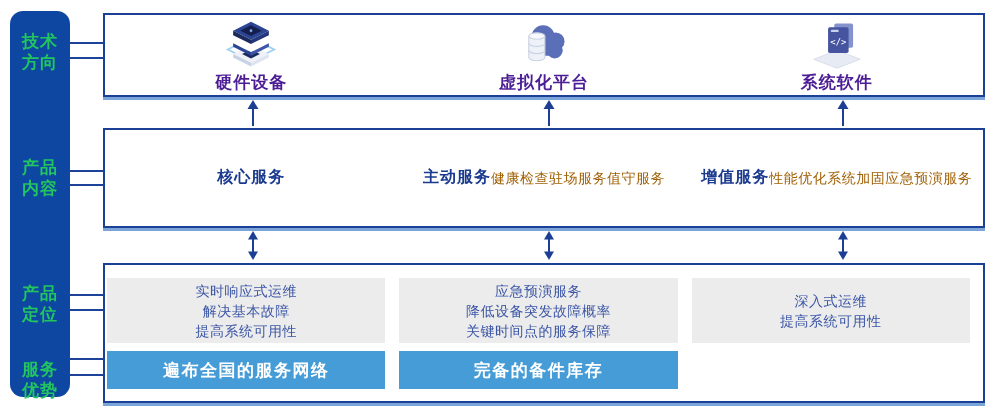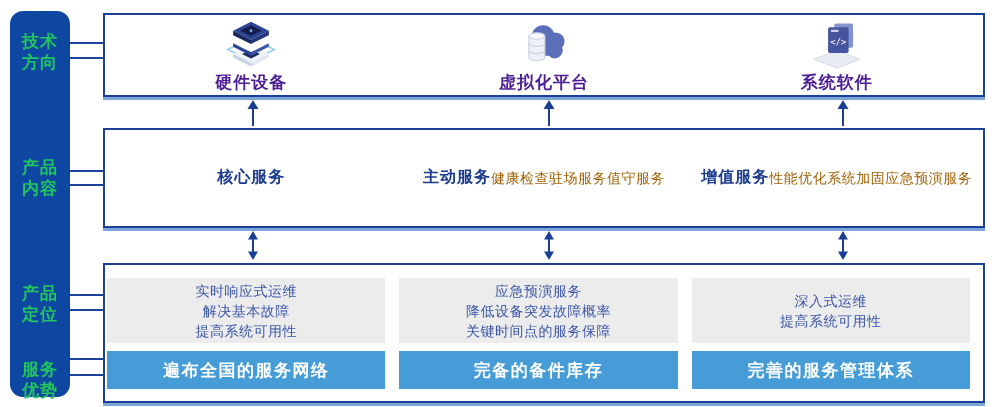--- a/index.html
+++ b/index.html
@@ -191,17 +191,16 @@
         <div class="pos-line">关键时间点的服务保障</div>
       </div>
       <div class="pos-bar">完备的备件库存</div>
     </div>
 
     <div class="pos-col">
       <div class="pos-gray">
         <div class="pos-line">深入式运维</div>
         <div class="pos-line">提高系统可用性</div>
       </div>
-      <div class="pos-bar">完善的服务管理体系</div>
     </div>
   </div>
 
 </div>
 
 </body></html>

